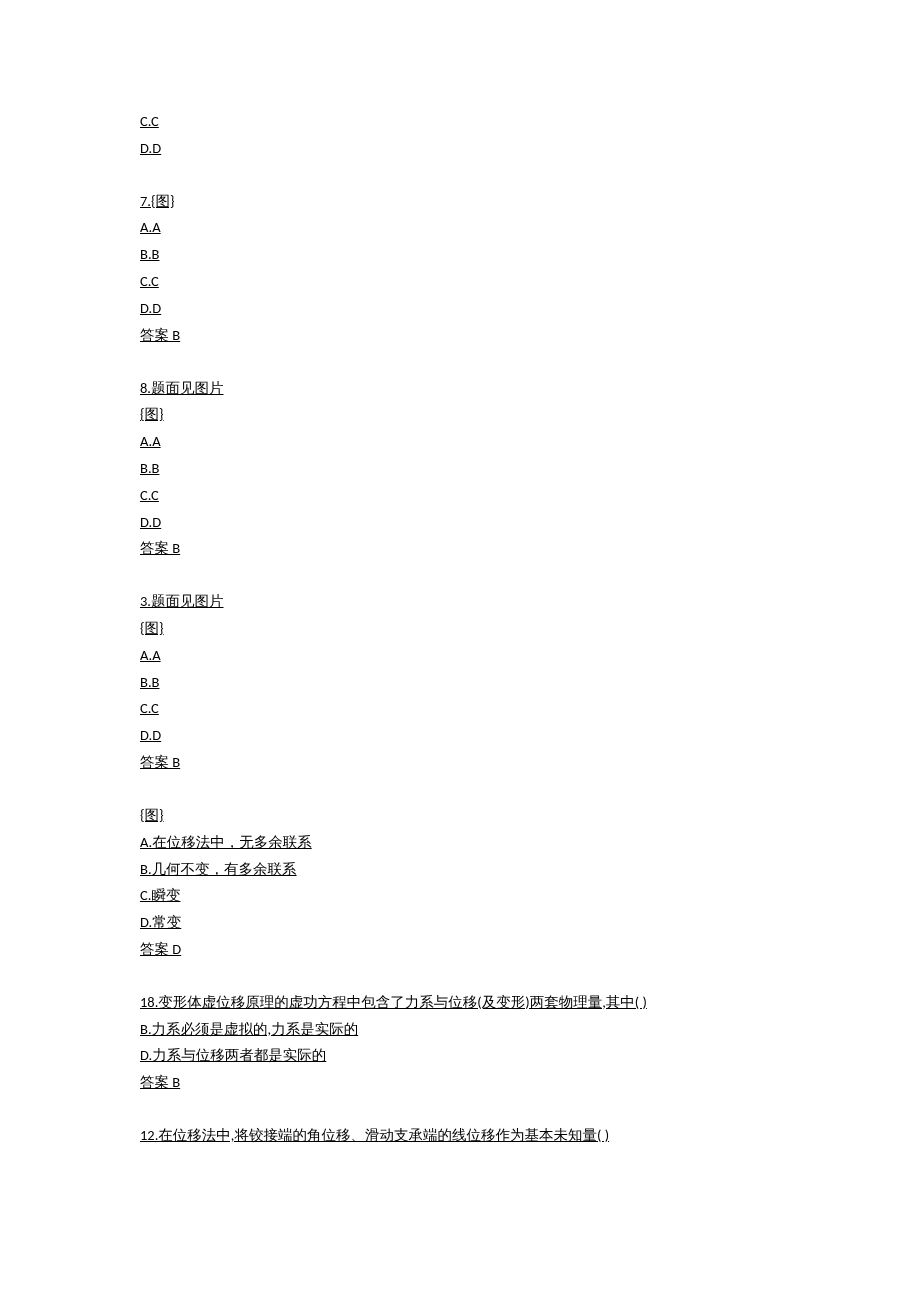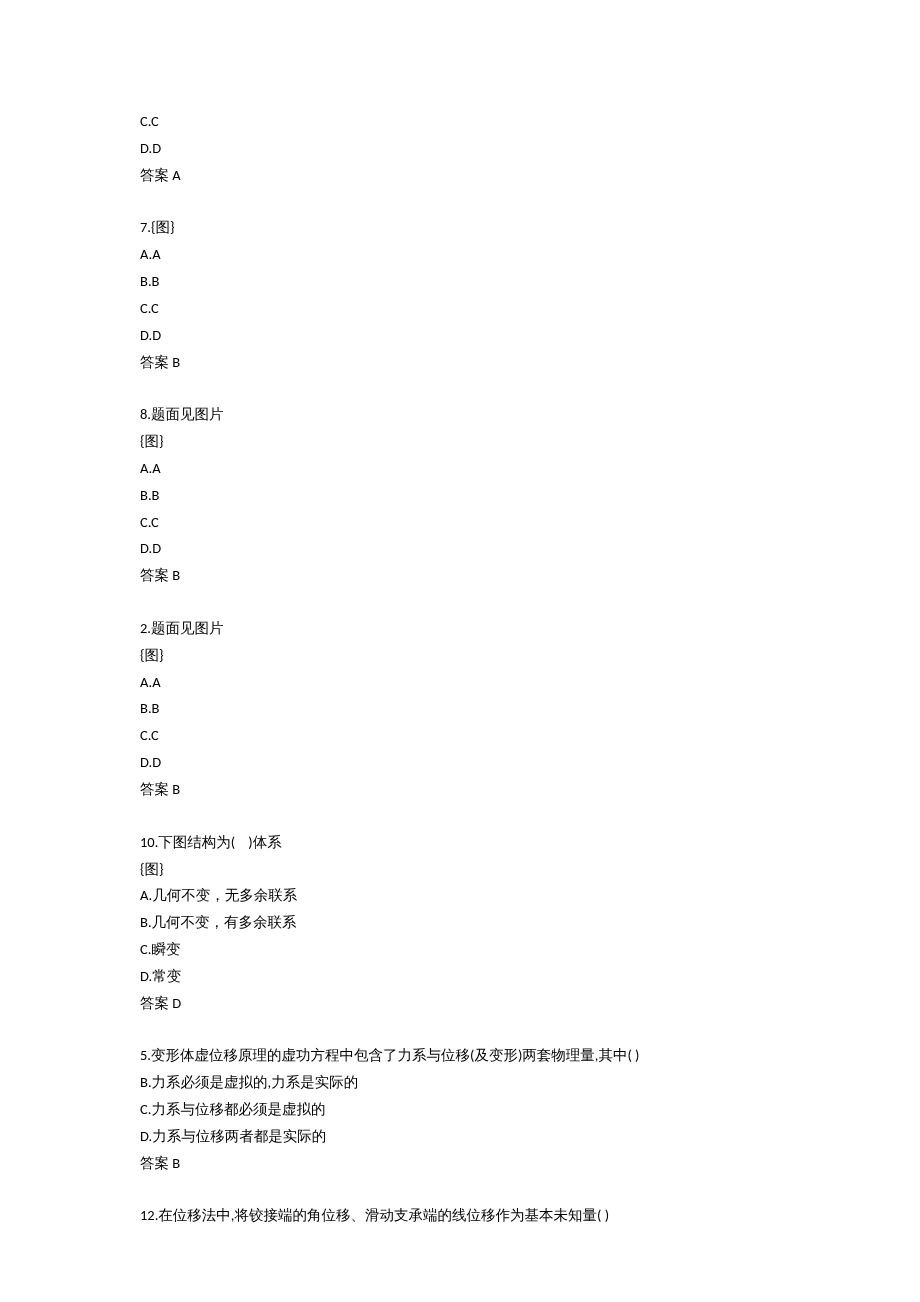--- a/index.html
+++ b/index.html
@@ -12,36 +12,36 @@
     line-height: 1.85;
   }
   .page {
     width: 920px;
     min-height: 1302px;
     padding: 108px 140px 80px 140px;
     box-sizing: border-box;
   }
   .line {
     white-space: pre-wrap;
+    text-decoration: underline;
   }
   .block {
     margin-bottom: 26px;
   }
   .block:last-child {
     margin-bottom: 17px;
   }
 </style>
 </head>
 <body>
 
 <div class="page">
   <div class="block">
     <div class="line">C.C</div>
     <div class="line">D.D</div>
-    <div class="line">答案 A</div>
   </div>
 
   <div class="block">
     <div class="line">7.{图}</div>
     <div class="line">A.A</div>
     <div class="line">B.B</div>
     <div class="line">C.C</div>
     <div class="line">D.D</div>
     <div class="line">答案 B</div>
   </div>
@@ -50,43 +50,41 @@
     <div class="line">8.题面见图片</div>
     <div class="line">{图}</div>
     <div class="line">A.A</div>
     <div class="line">B.B</div>
     <div class="line">C.C</div>
     <div class="line">D.D</div>
     <div class="line">答案 B</div>
   </div>
 
   <div class="block">
-    <div class="line">2.题面见图片</div>
+    <div class="line">3.题面见图片</div>
     <div class="line">{图}</div>
     <div class="line">A.A</div>
     <div class="line">B.B</div>
     <div class="line">C.C</div>
     <div class="line">D.D</div>
     <div class="line">答案 B</div>
   </div>
 
   <div class="block">
-    <div class="line">10.下图结构为(    )体系</div>
     <div class="line">{图}</div>
-    <div class="line">A.几何不变，无多余联系</div>
+    <div class="line">A.在位移法中，无多余联系</div>
     <div class="line">B.几何不变，有多余联系</div>
     <div class="line">C.瞬变</div>
     <div class="line">D.常变</div>
     <div class="line">答案 D</div>
   </div>
 
   <div class="block">
-    <div class="line">5.变形体虚位移原理的虚功方程中包含了力系与位移(及变形)两套物理量,其中( )</div>
+    <div class="line">18.变形体虚位移原理的虚功方程中包含了力系与位移(及变形)两套物理量,其中( )</div>
     <div class="line">B.力系必须是虚拟的,力系是实际的</div>
-    <div class="line">C.力系与位移都必须是虚拟的</div>
     <div class="line">D.力系与位移两者都是实际的</div>
     <div class="line">答案 B</div>
   </div>
 
   <div class="block">
     <div class="line">12.在位移法中,将铰接端的角位移、滑动支承端的线位移作为基本未知量( )</div>
   </div>
 </div>
 
 </body></html>

